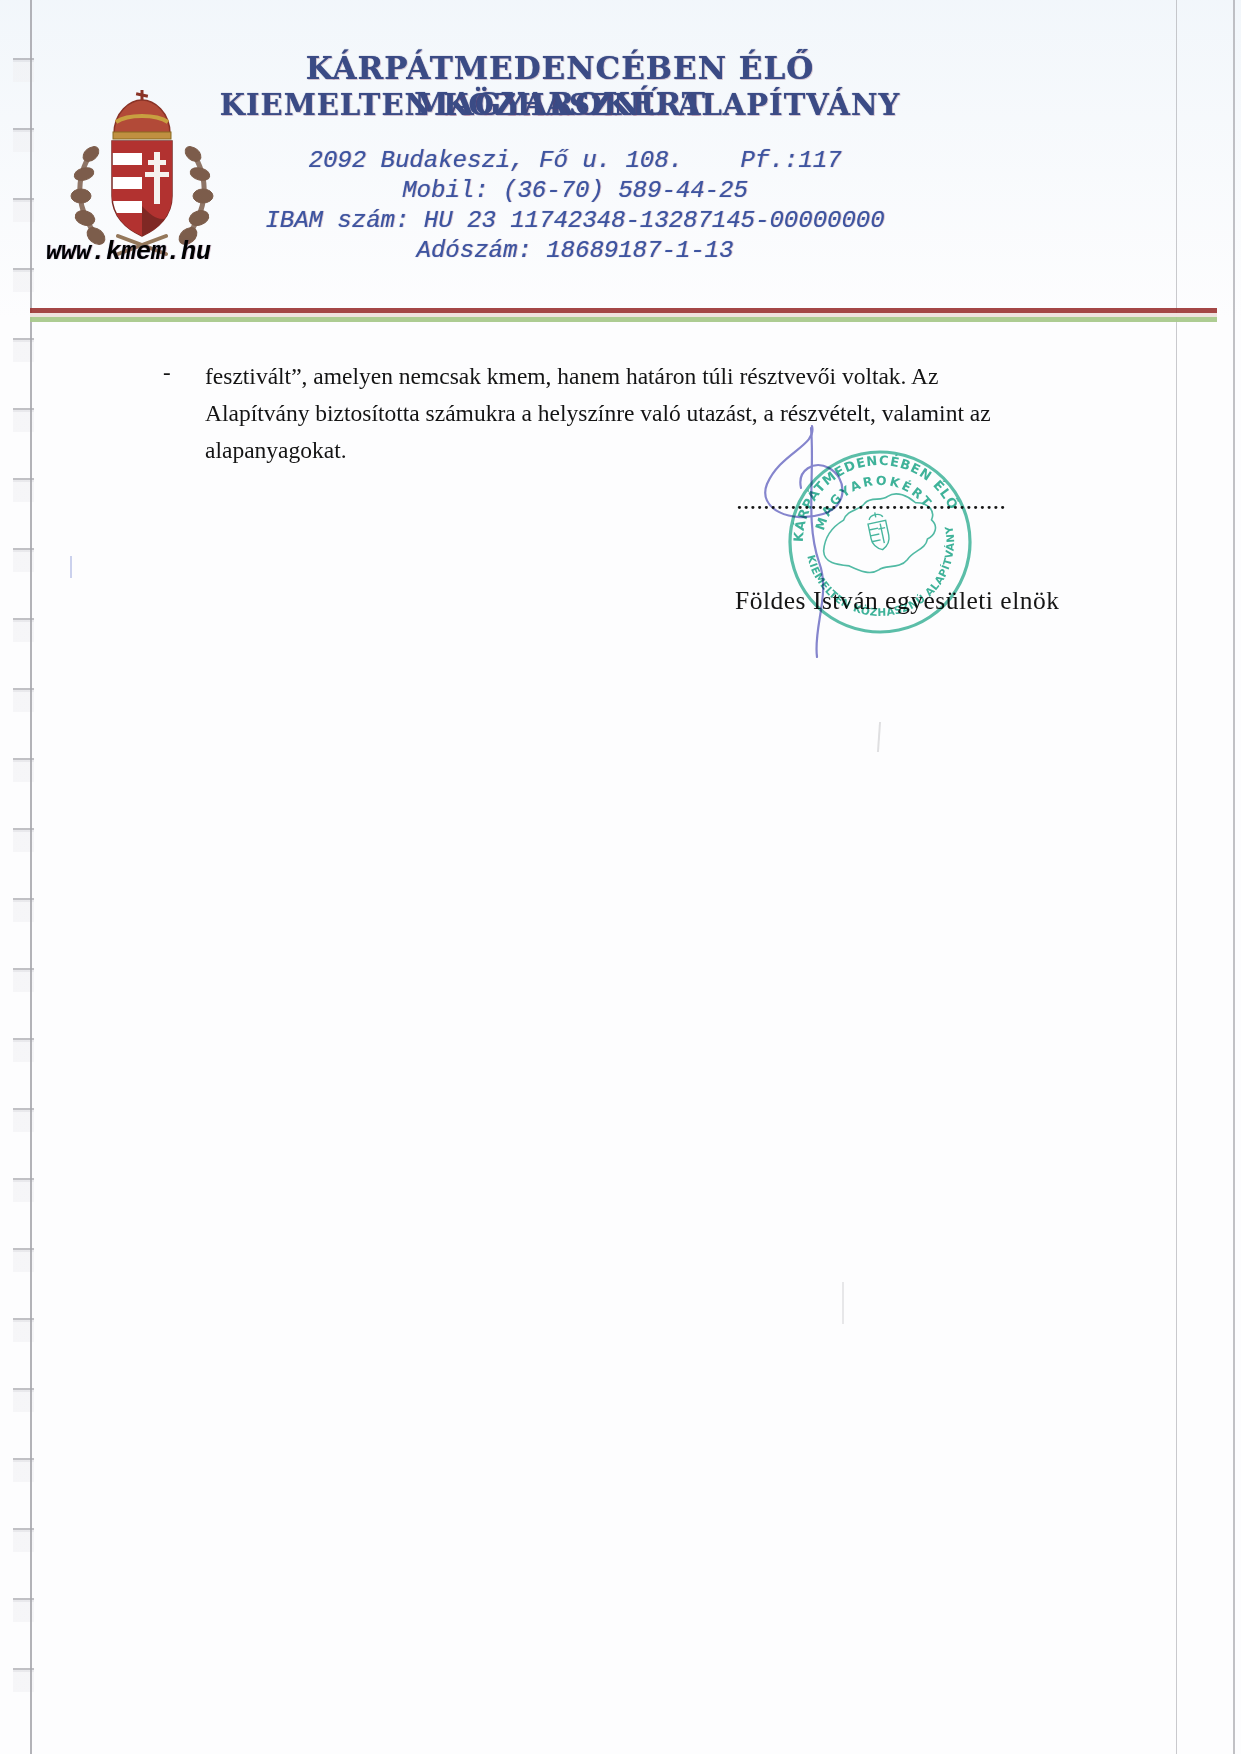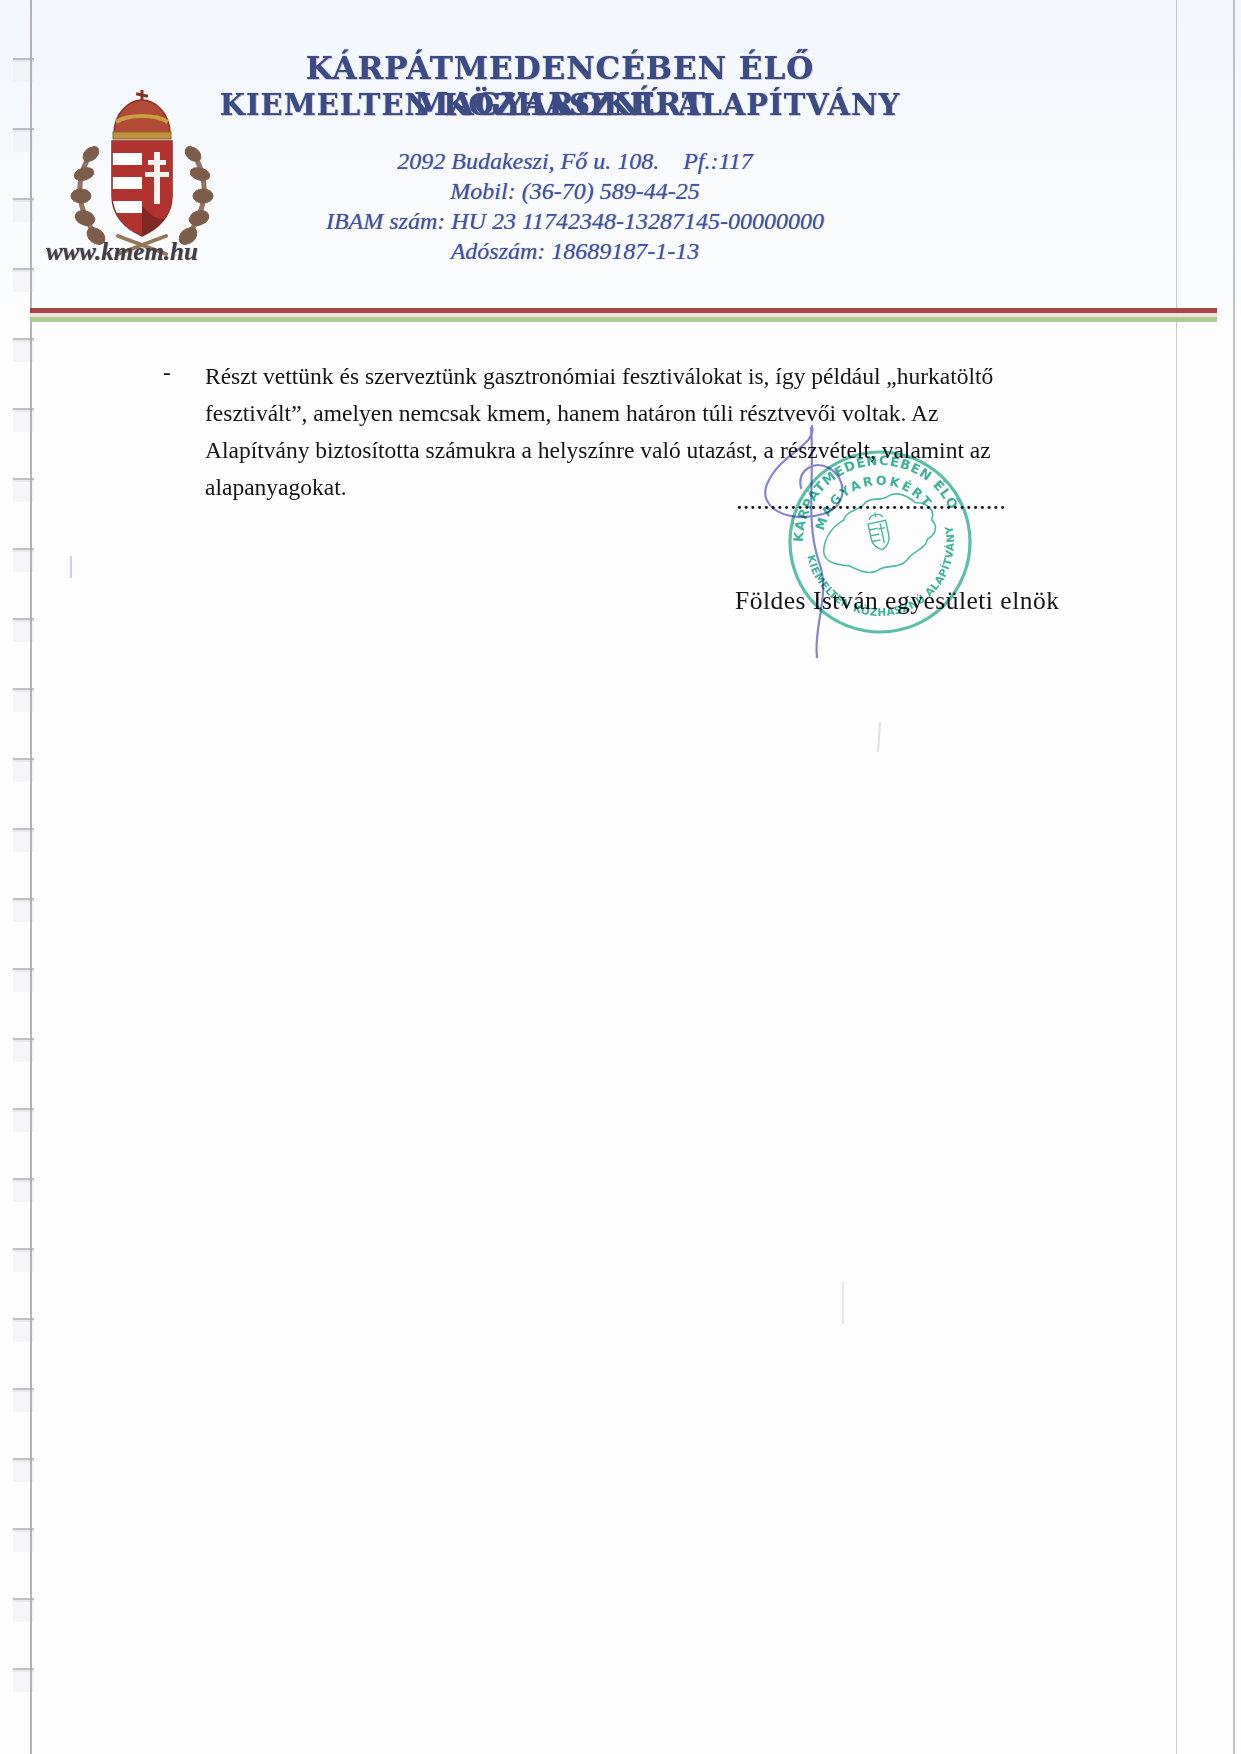--- a/index.html
+++ b/index.html
@@ -26,27 +26,27 @@
   
   .org-title{
     position:absolute;left:180px;width:760px;text-align:center;
     font-family:"DejaVu Serif",serif;font-weight:bold;color:#3b4b85;
     letter-spacing:1px;
     text-shadow:0 0 1px rgba(59,75,133,.85), 1px 1px 0 rgba(150,60,90,.22);
   }
   .org-title.l1{top:50px;font-size:31px;}
   .org-title.l2{top:88px;font-size:29px;}
   .script-line{
-    position:absolute;font-family:Liberation Serif, serif;font-style:italic;
+    position:absolute;font-family:Liberation Mono, monospace;font-style:italic;
     color:#3d54a0;white-space:pre;
     text-shadow:0 0 1px rgba(61,84,160,.55), 1px 0 0 rgba(160,60,80,.25);
   }
   .addr-block{position:absolute;left:250px;top:146px;width:650px;text-align:center;}
   .addr-block .script-line{position:static;display:block;font-size:24px;line-height:30px;}
-  .website{left:46px;top:238px;font-size:25px;font-weight:bold;color:#404040;}
+  .website{left:46px;top:238px;font-size:25px;font-weight:bold;color:#000000;}
   .email{left:880px;top:264px;width:360px;text-align:right;font-size:23px;color:#4a5fae;}
   
   .tricolor{position:absolute;left:30px;top:308px;width:1187px;height:14px;}
   .tricolor .r{height:5px;background:#9a3332;opacity:.9;}
   .tricolor .w{height:4px;background:#efe3df;}
   .tricolor .g{height:5px;background:#a9c98c;opacity:.95;}
   
   .coa{position:absolute;left:58px;top:86px;width:168px;height:172px;}
   .duna{position:absolute;left:1035px;top:146px;width:178px;text-align:center;}
   .duna-swoosh{display:block;margin:0 auto;}
@@ -159,21 +159,20 @@
 
 
   <div class="tricolor">
     <div class="r"></div>
     <div class="w"></div>
     <div class="g"></div>
   </div>
 
   <div class="bullet-dash">-</div>
   <div class="body-text">
-    <div>Részt vettünk és szerveztünk gasztronómiai fesztiválokat is, így például „hurkatöltő</div>
     <div>fesztivált”, amelyen nemcsak kmem, hanem határon túli résztvevői voltak. Az</div>
     <div>Alapítvány biztosította számukra a helyszínre való utazást, a részvételt, valamint az</div>
     <div>alapanyagokat.</div>
   </div>
 
   <div class="dotted-line">........................................</div>
   <div class="signer">Földes István egyesületi elnök</div>
 
   <svg class="stamp" viewBox="0 0 192 192">
     <g transform="rotate(-12 96 96)" fill="none" stroke="#2fae92">

